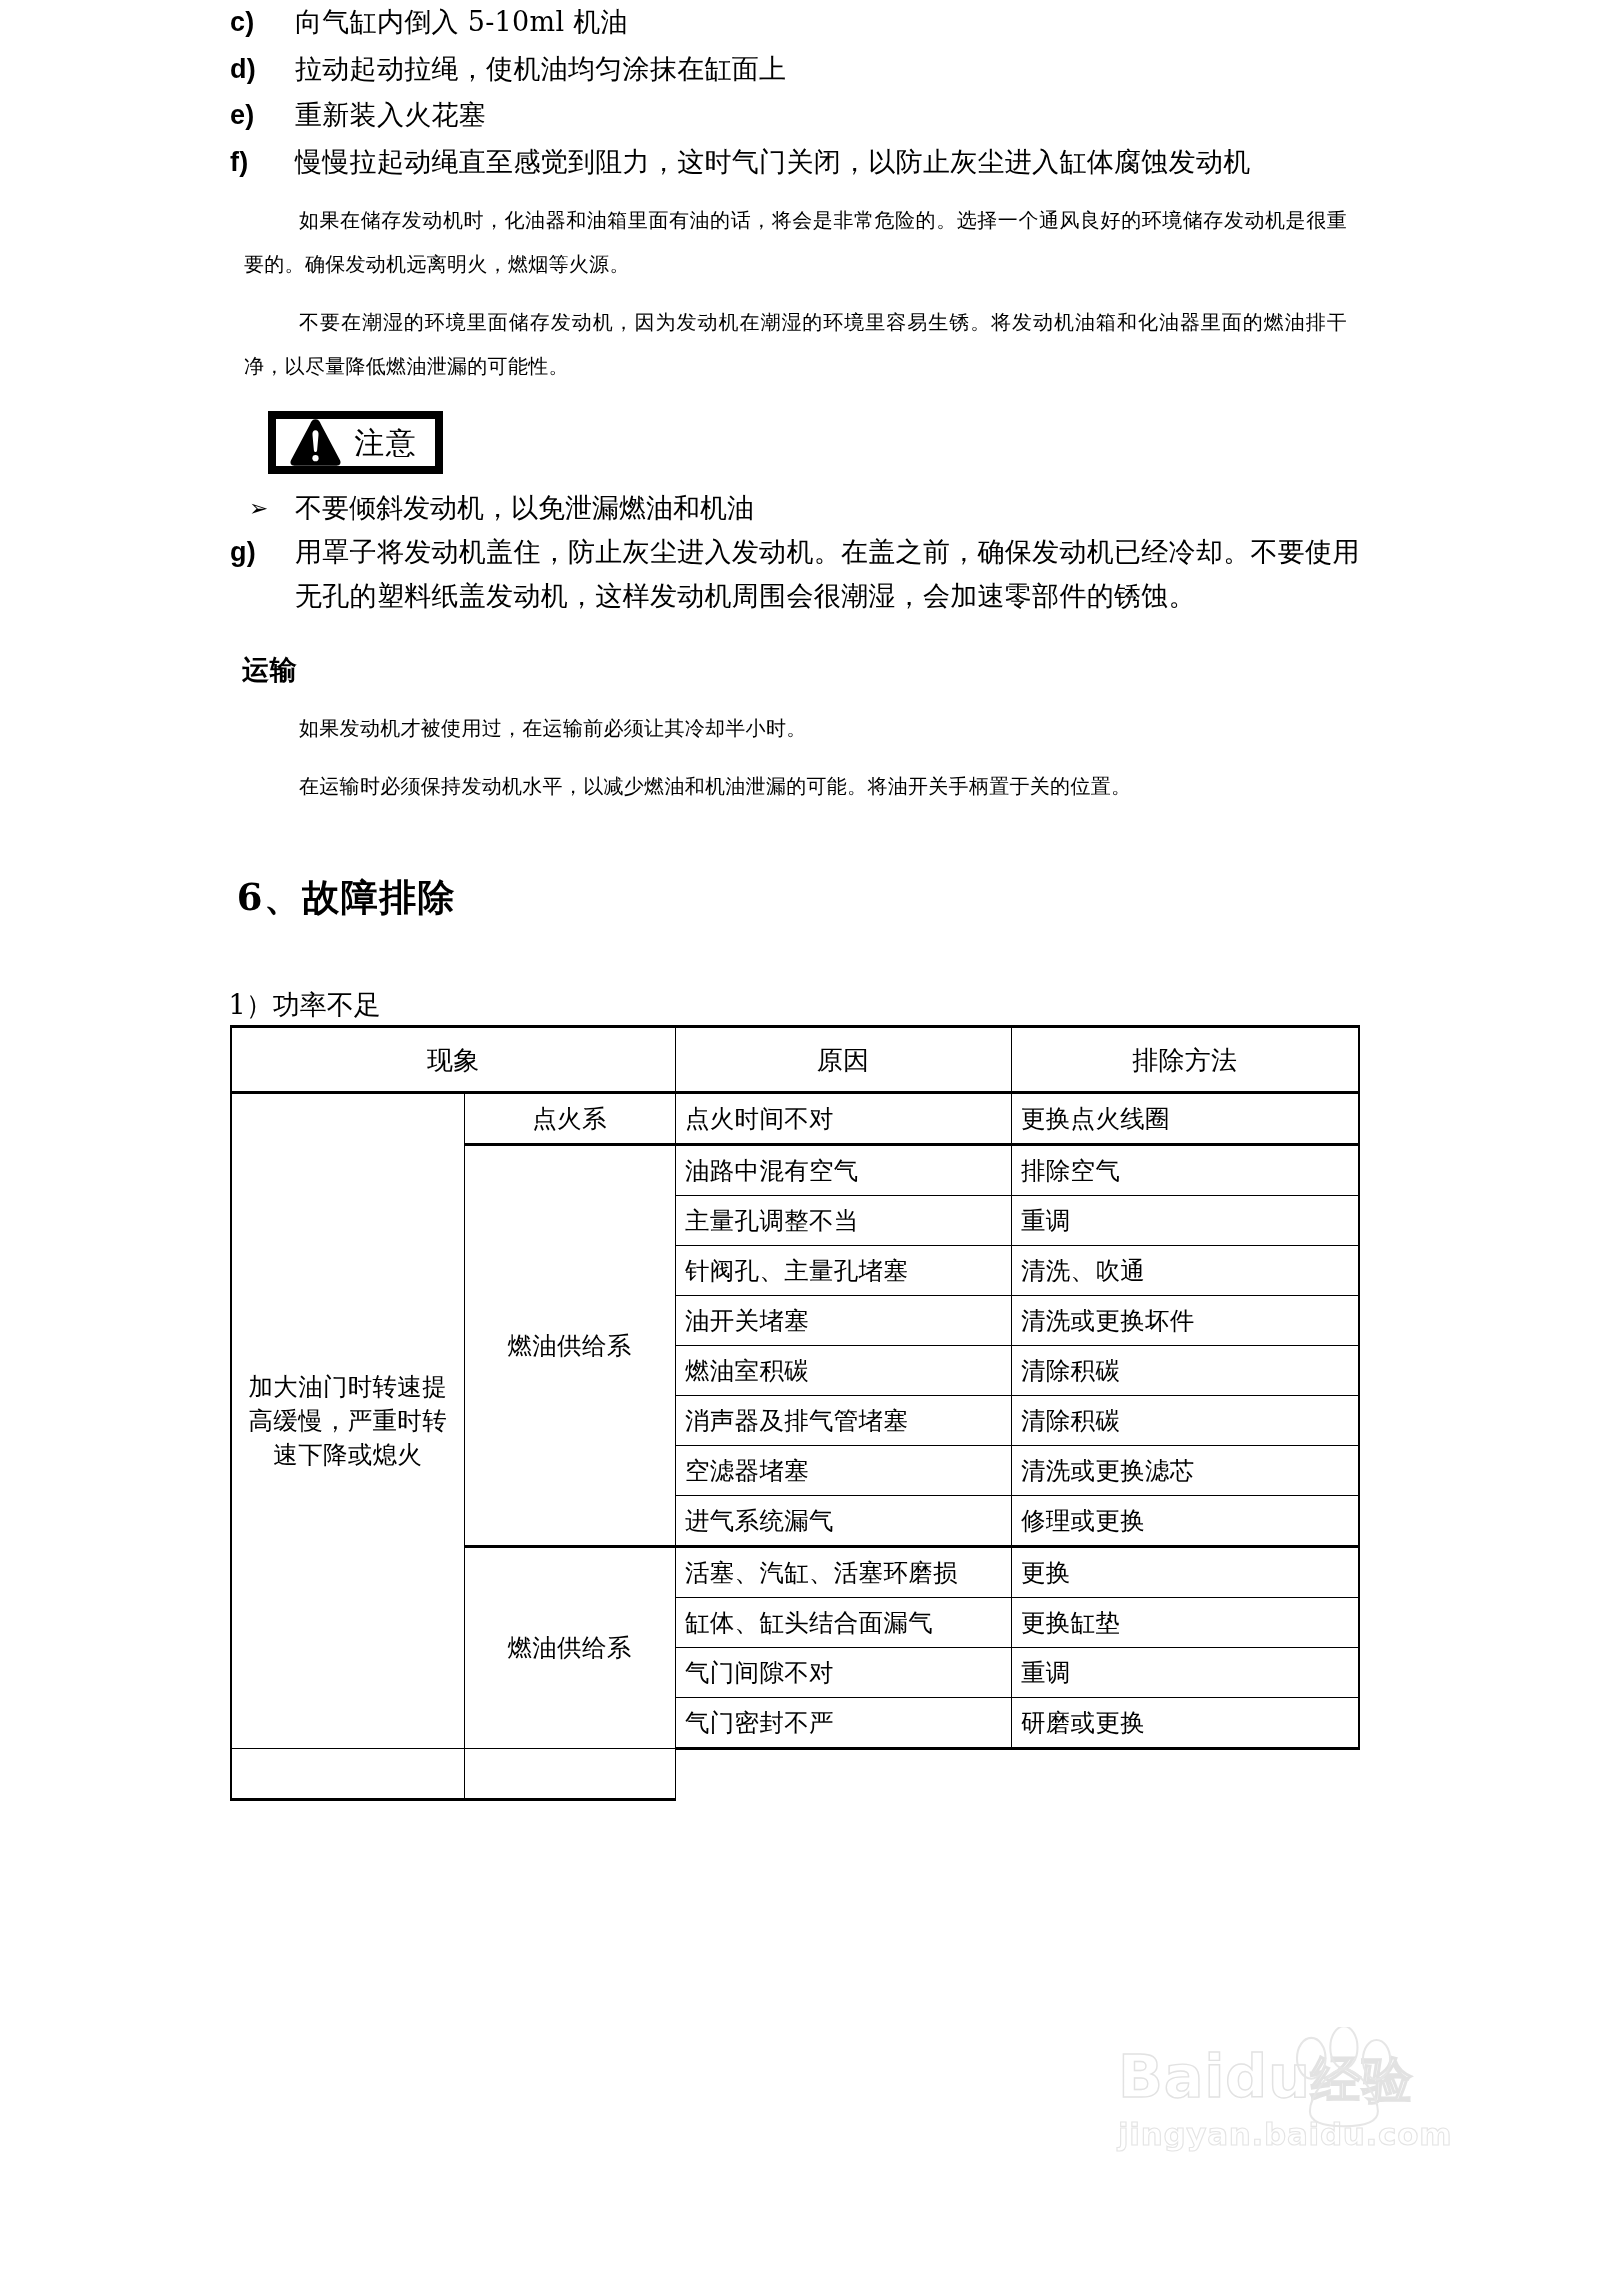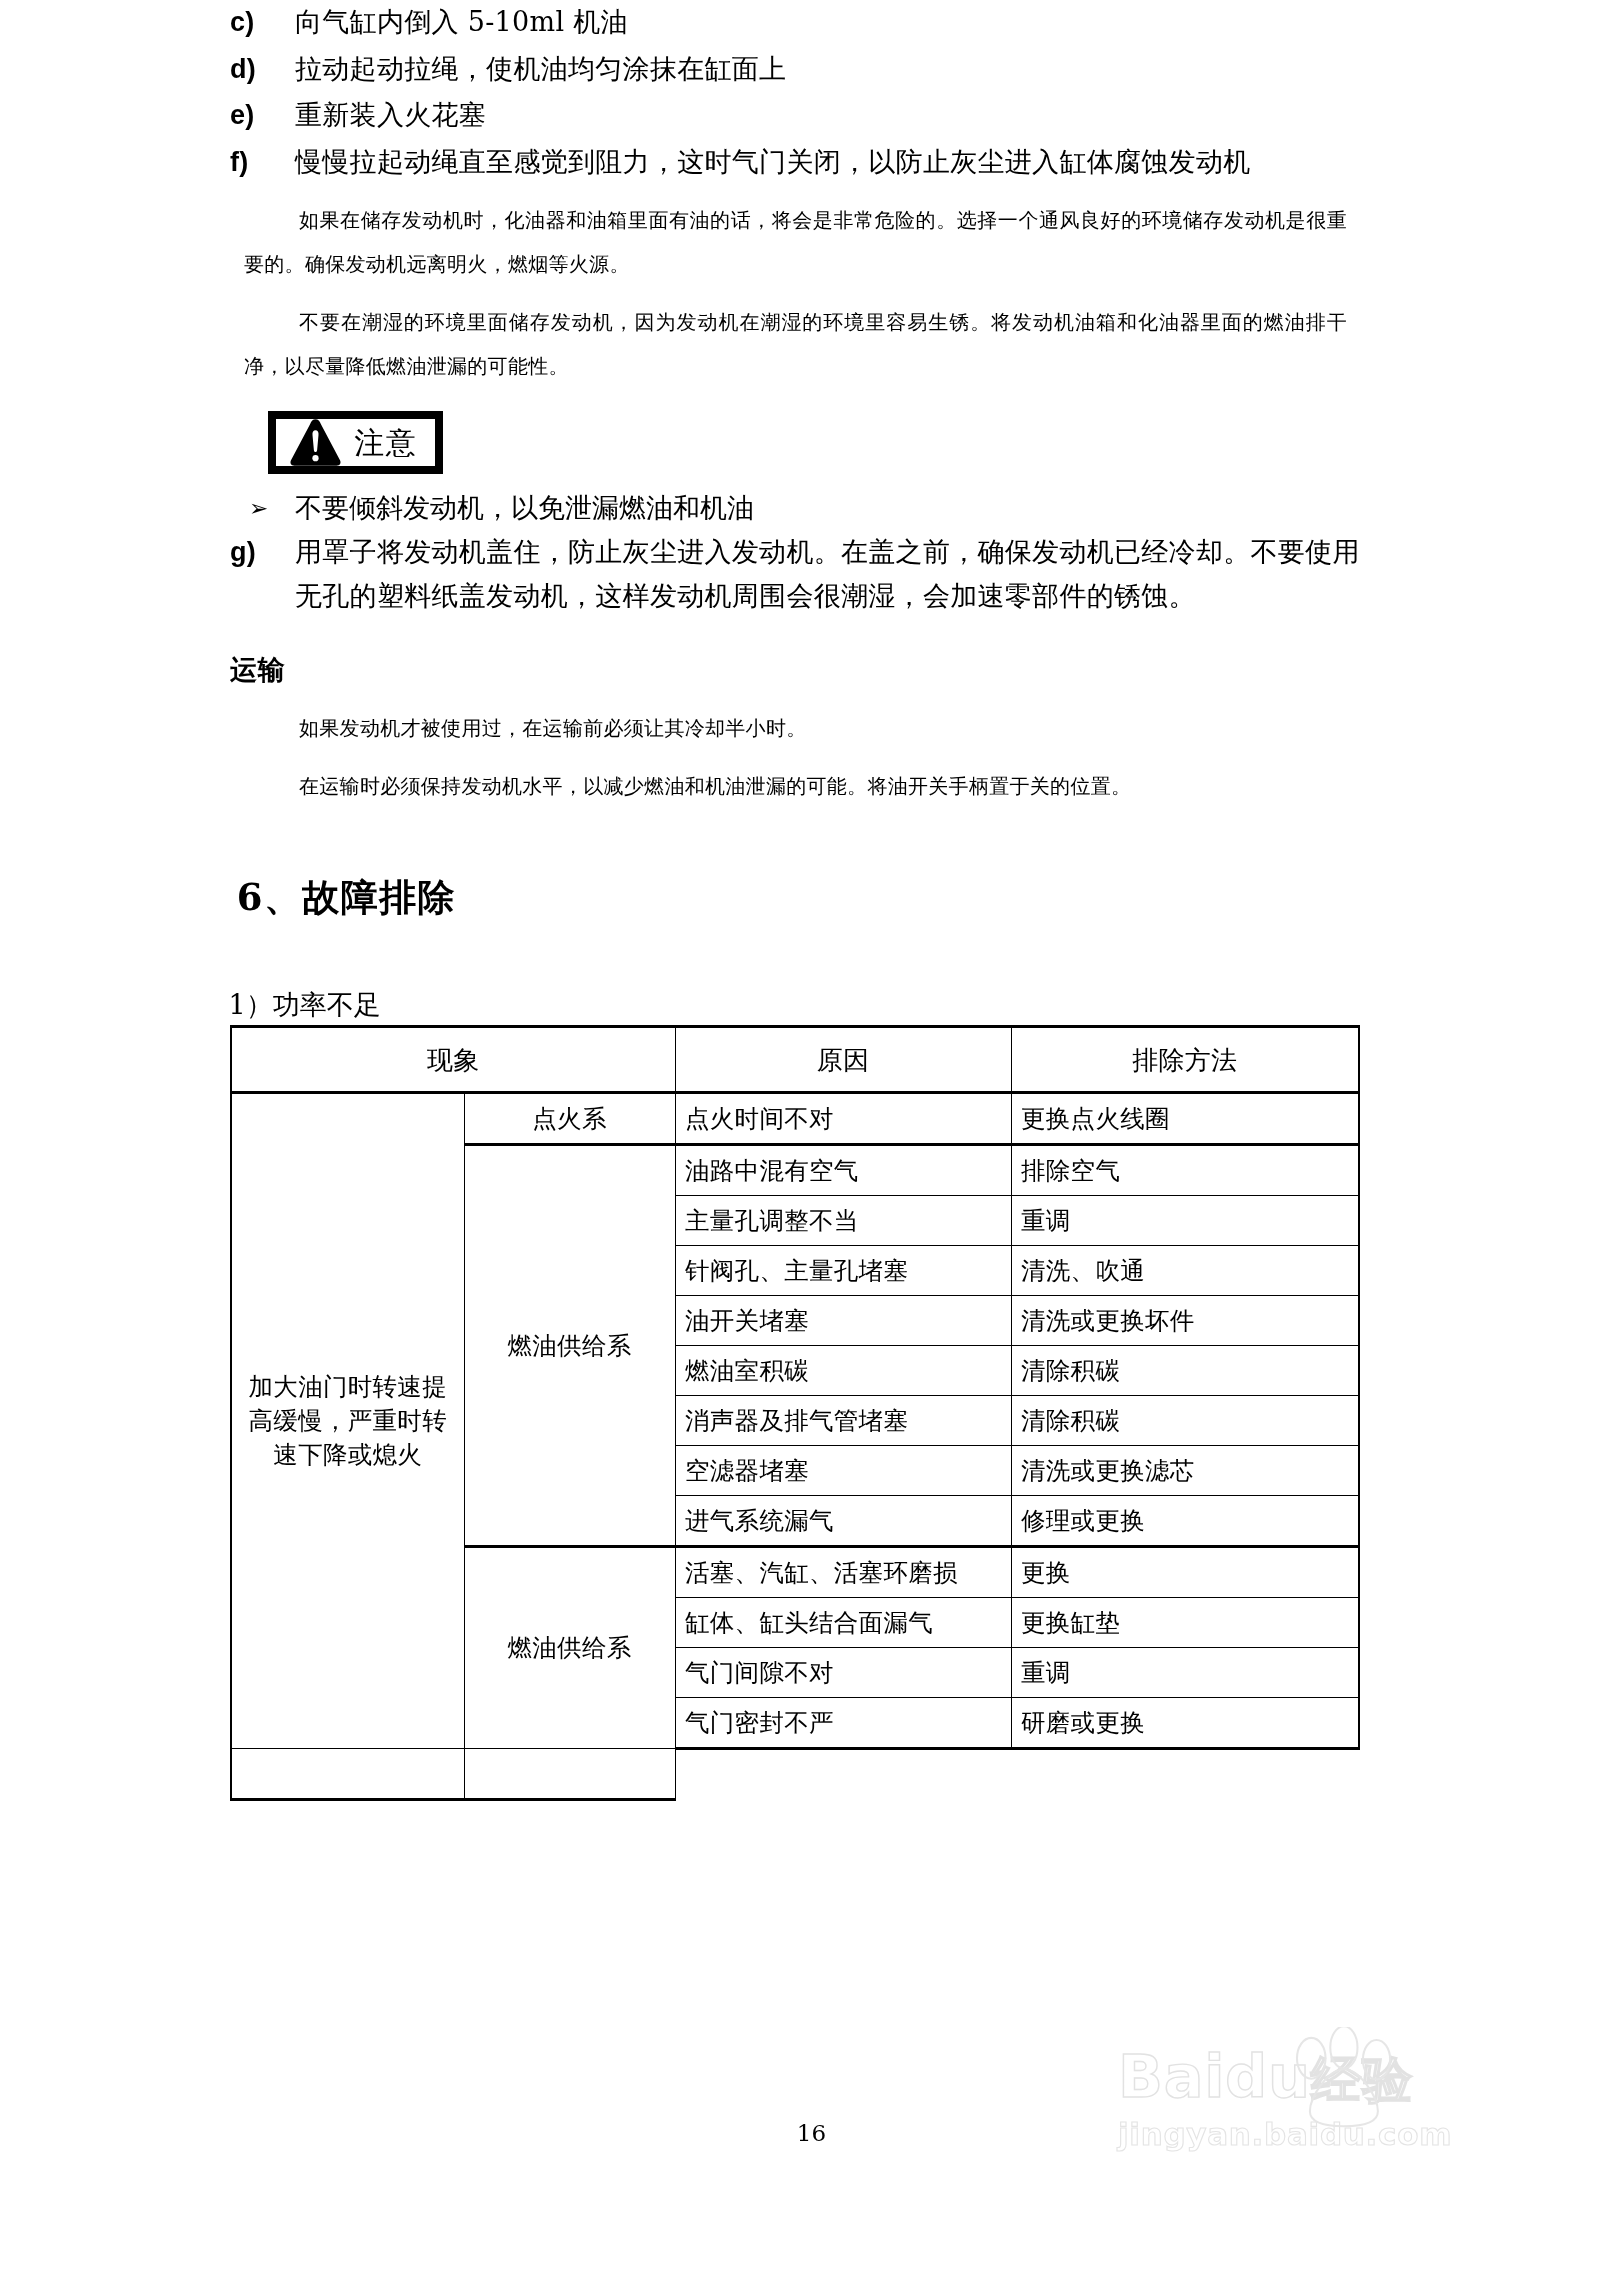--- a/index.html
+++ b/index.html
@@ -103,21 +103,21 @@
     font-size: 23px;
     line-height: 44px;
     font-family: "DejaVu Sans", sans-serif;
   }
 
   
   .sub-title {
     font-size: 27px;
     line-height: 44px;
     font-weight: bold;
-    margin: 30px 0 0 0;
+    margin: 30px 0 0 12px;
     letter-spacing: 0.7px;
   }
 
   
   .chapter {
     font-size: 37px;
     line-height: 48px;
     font-weight: bold;
     margin: 65px 0 0 6.8px;
     letter-spacing: 1.4px;
@@ -350,21 +350,20 @@
 
         <tr>
           <td class="thick-left thick-bottom">&nbsp;</td>
           <td class="thick-bottom">&nbsp;</td>
         </tr>
       </tbody>
     </table>
 
   </div>
 
-  <div class="page-number">16</div>
 
   <div class="watermark">
     <svg class="wm-paw" width="143" height="102" viewBox="0 0 210 150">
       <ellipse cx="62" cy="46" rx="21" ry="30" fill="none" stroke="#e6e6e6" stroke-width="3"></ellipse>
       <ellipse cx="110" cy="30" rx="20" ry="31" fill="none" stroke="#e6e6e6" stroke-width="3"></ellipse>
       <ellipse cx="158" cy="48" rx="20" ry="29" fill="none" stroke="#e6e6e6" stroke-width="3"></ellipse>
       <path d="M110 62 C134 62 160 104 160 124 C160 140 142 146 110 146 C78 146 60 140 60 124 C60 104 86 62 110 62 Z" fill="none" stroke="#e6e6e6" stroke-width="3"></path>
     </svg>
     <div class="wm-main">
       <span>Baidu</span><span class="wm-cn">经验</span>

